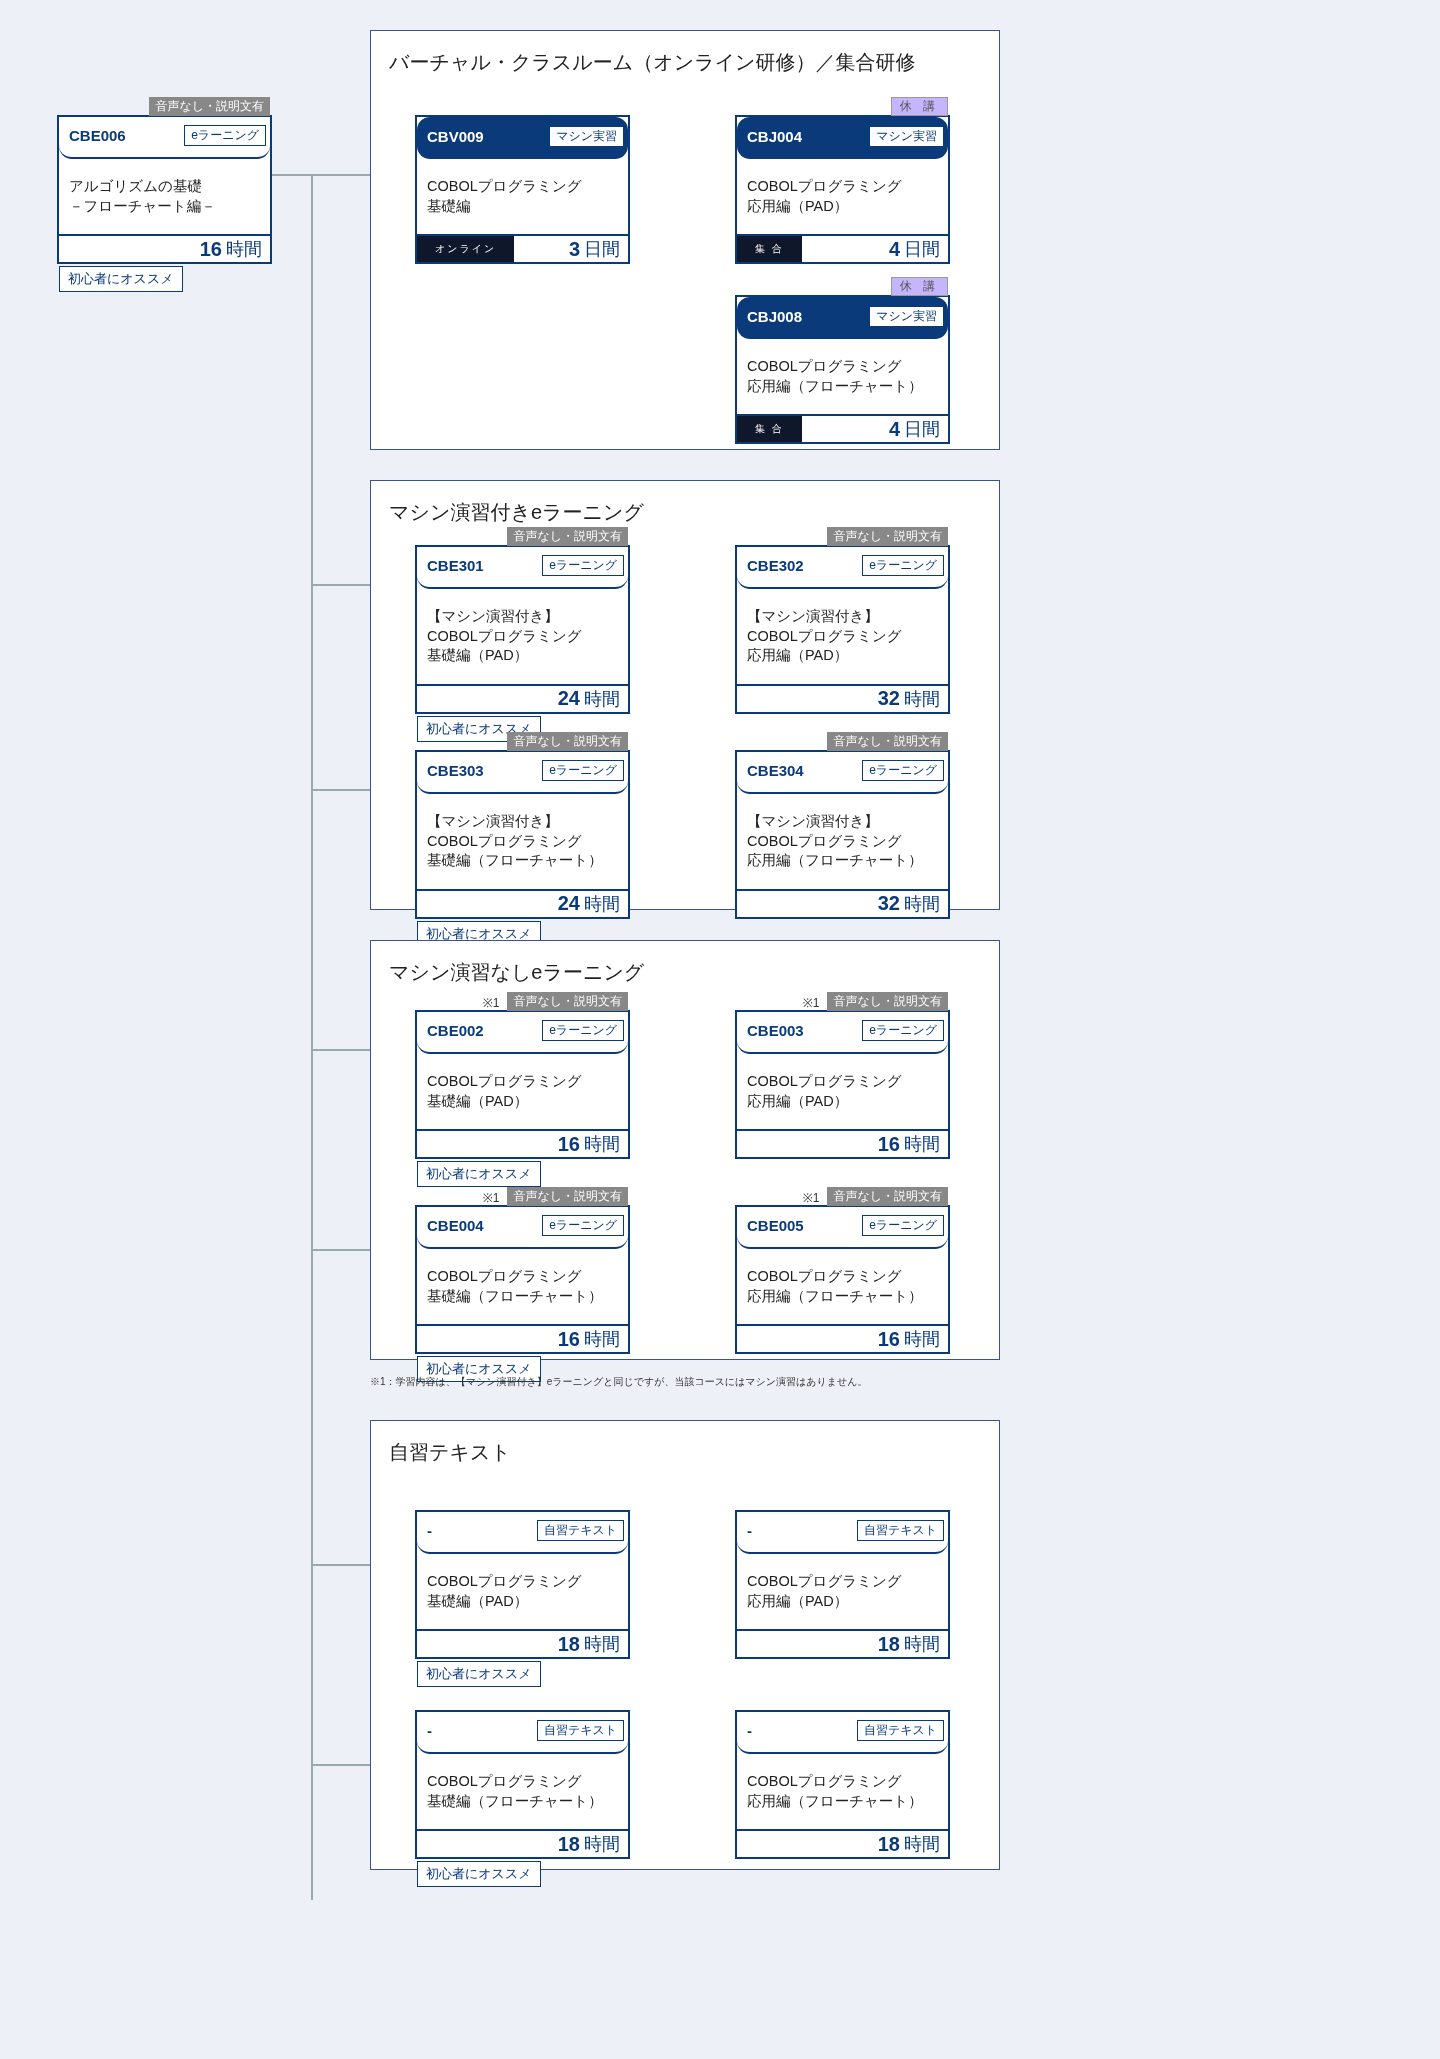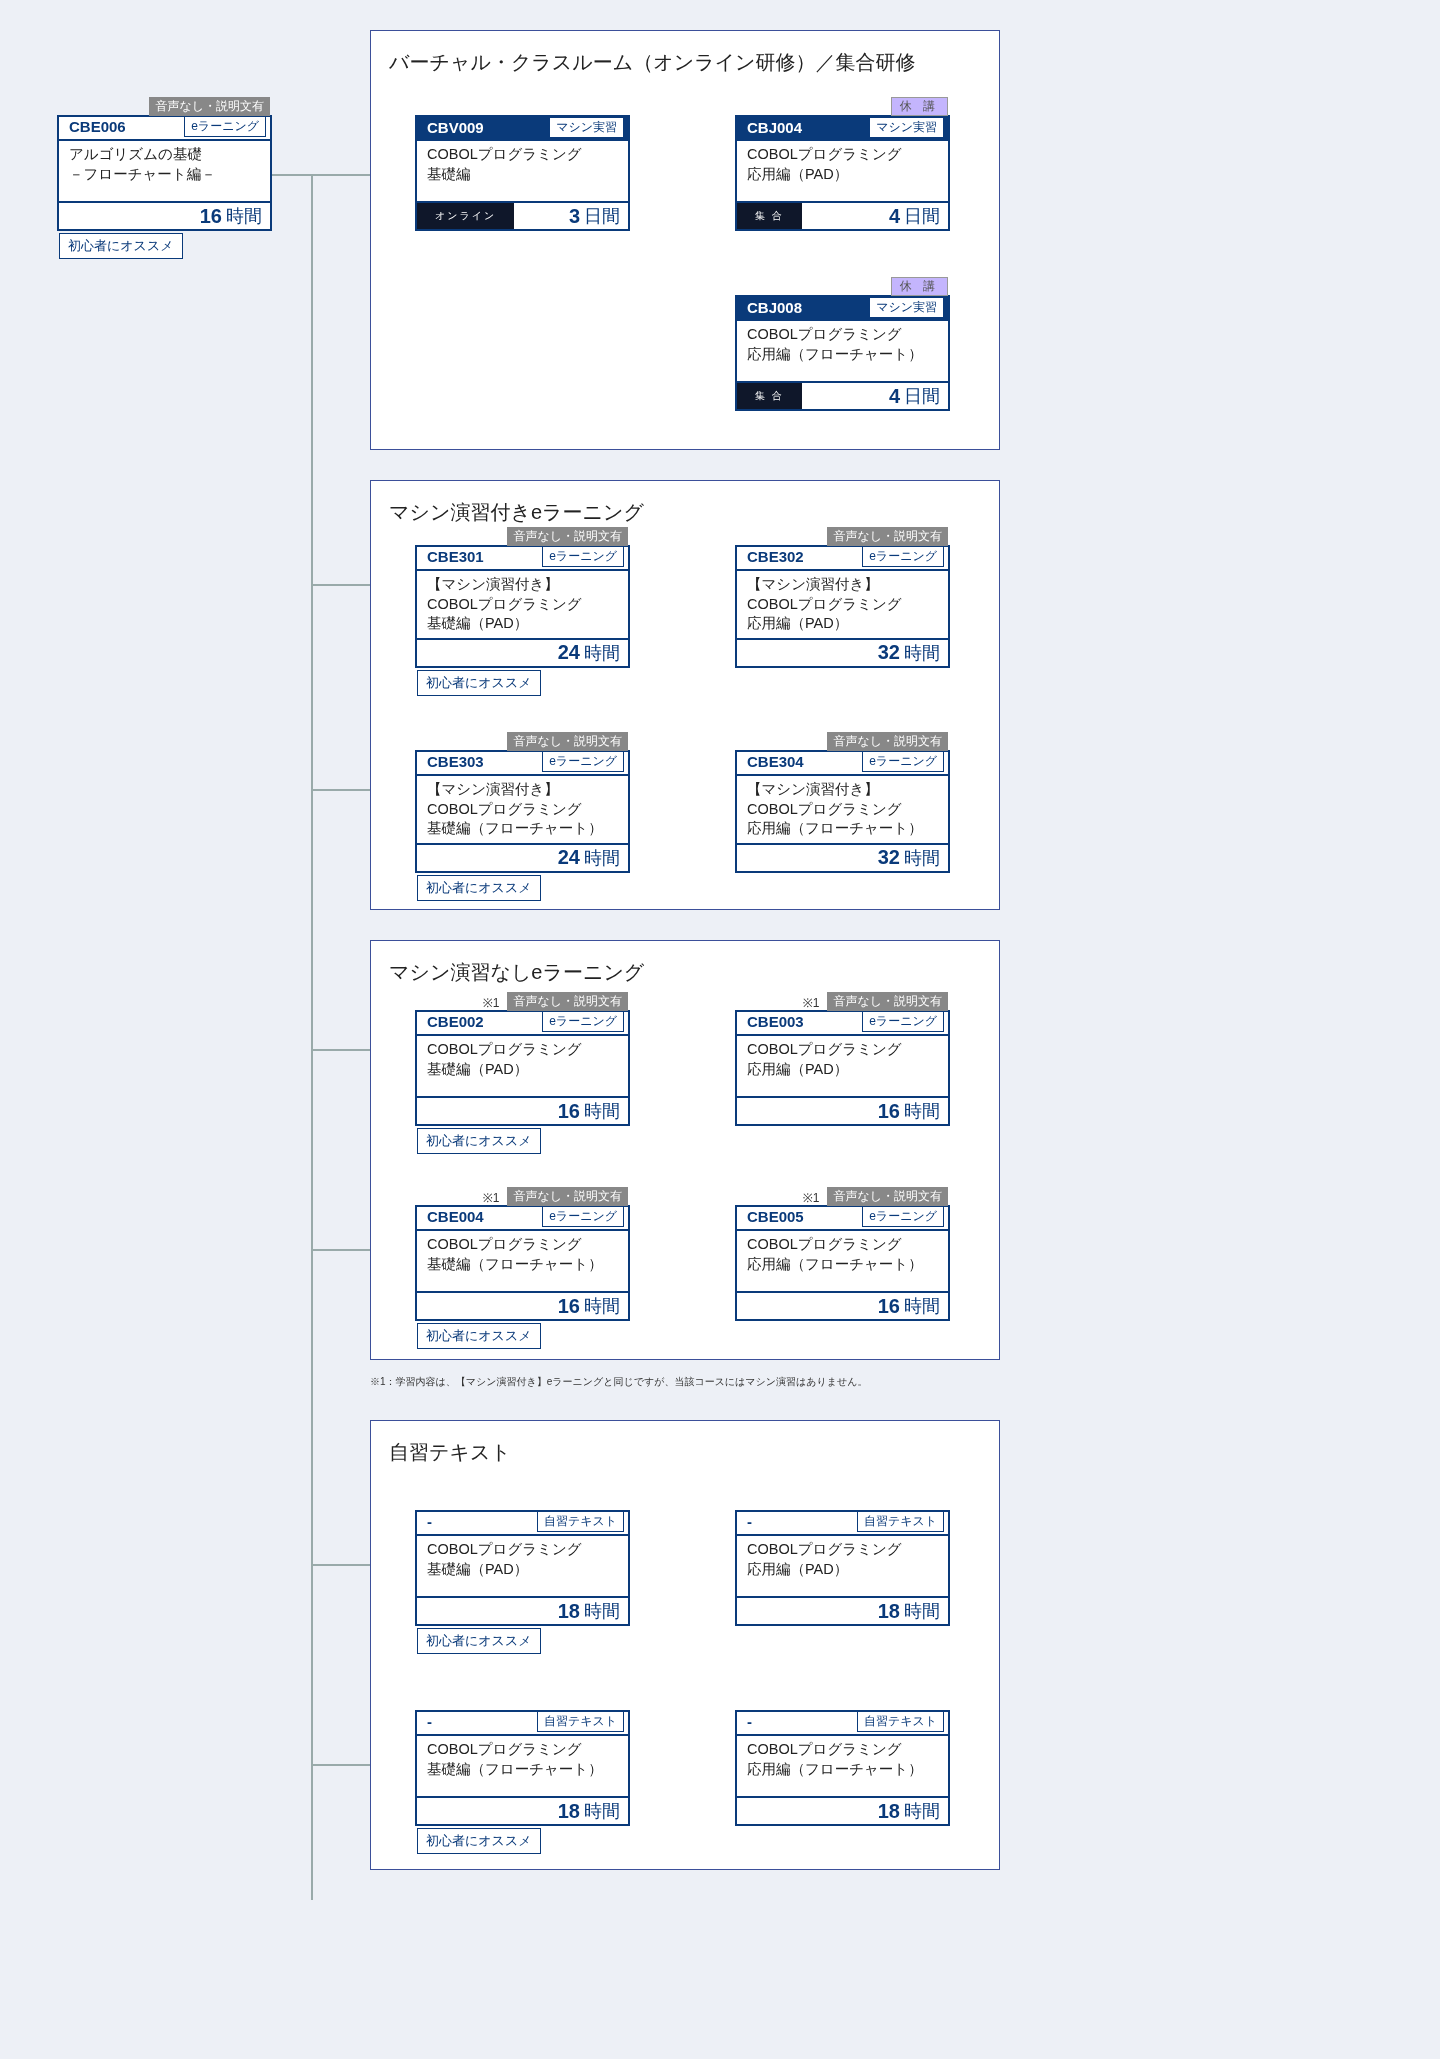--- a/index.html
+++ b/index.html
@@ -62,22 +62,23 @@
     background: #c4b5fd;
     color: #555;
     padding: 0 8px;
     letter-spacing: 4px;
   }
   .card-header {
     display: flex;
     justify-content: space-between;
     align-items: center;
     background: #0a3a7a;
-    height: 24px;
+    height: 42px;
     padding: 0 4px 3px 10px;
+    border-radius: 13px;
   }
   .card-header.light {
     background: #fff;
     border-bottom: 2px solid #0a3a7a;
   }
   .card-code {
     color: #fff;
     font-size: 15px;
     font-weight: bold;
   }
@@ -89,21 +90,21 @@
     color: #0a3a7a;
     font-size: 12px;
     padding: 1px 6px;
     border: 1px solid #0a3a7a;
     margin-left: 34px;
   }
   .card-header.light .card-tag {
     background: #fff;
   }
   .card-body {
-    padding: 4px 10px;
+    padding: 18px 10px;
     min-height: 60px;
     color: #222;
     font-size: 14.5px;
     line-height: 1.35;
   }
   .card-footer {
     display: flex;
     justify-content: flex-end;
     align-items: center;
     border-top: 2px solid #0a3a7a;

